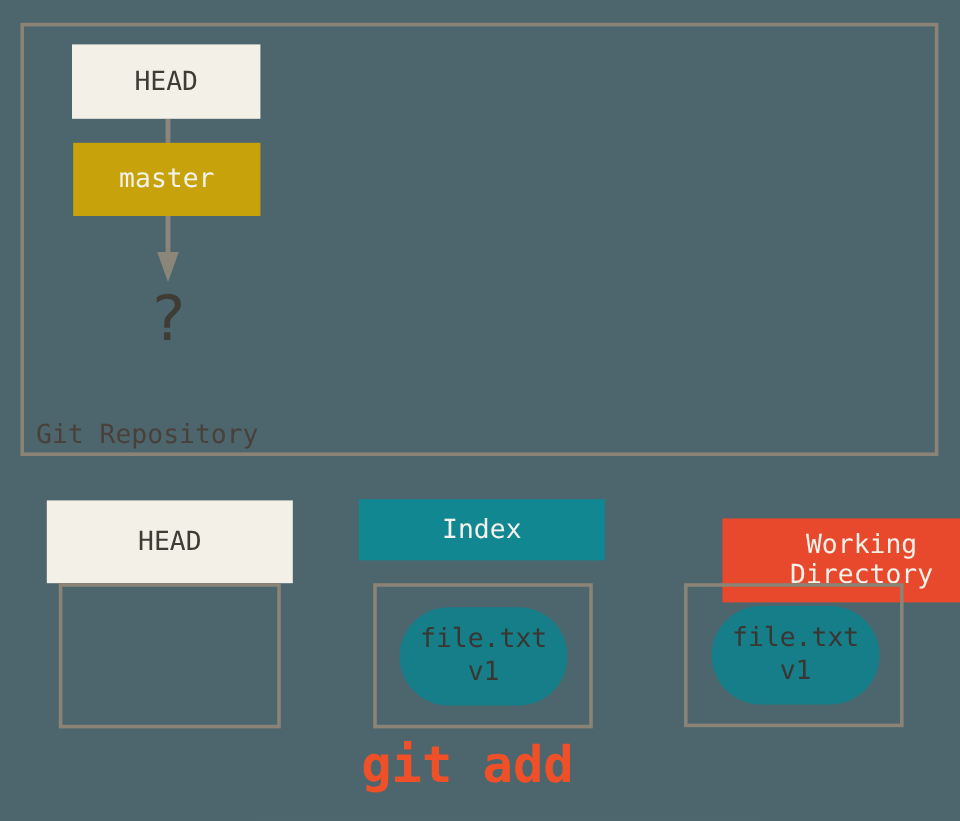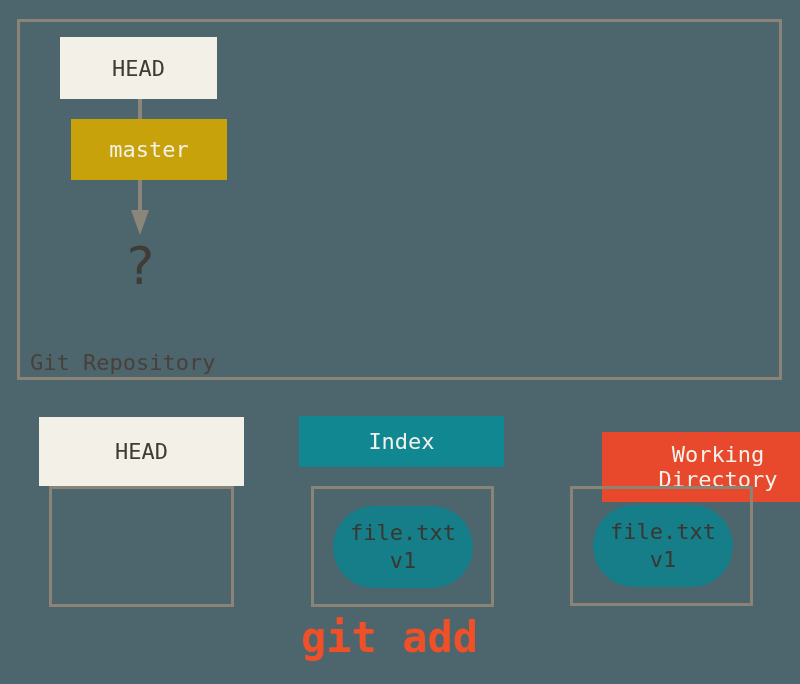--- a/index.html
+++ b/index.html
@@ -46,21 +46,21 @@
   
   .box {
     position: absolute;
     display: flex;
     align-items: center;
     justify-content: center;
     font-size: 22px;
     text-align: center;
   }
   .head-top   { left: 60px;  top: 37px;  width: 157px; height: 62px; background: var(--offwhite-box); color: var(--dark-text); }
-  .master-box { left: 71px;  top: 119px; width: 156px; height: 61px; background: var(--branch-gold);  color: var(--light-text); }
+  .master-box { left: 61px;  top: 119px; width: 156px; height: 61px; background: var(--branch-gold);  color: var(--light-text); }
   
   .stem {
     position: absolute;
     left: 138px; top: 99px;
     width: 4px; height: 113px;
     background: var(--arrow-gray);
   }
   .arrowhead {
     position: absolute;
     left: 131px; top: 210px;

